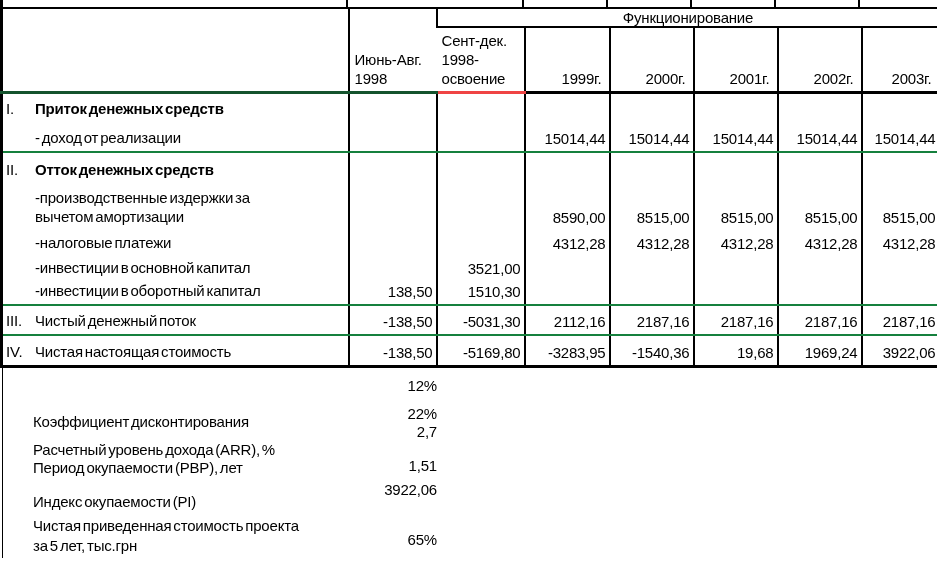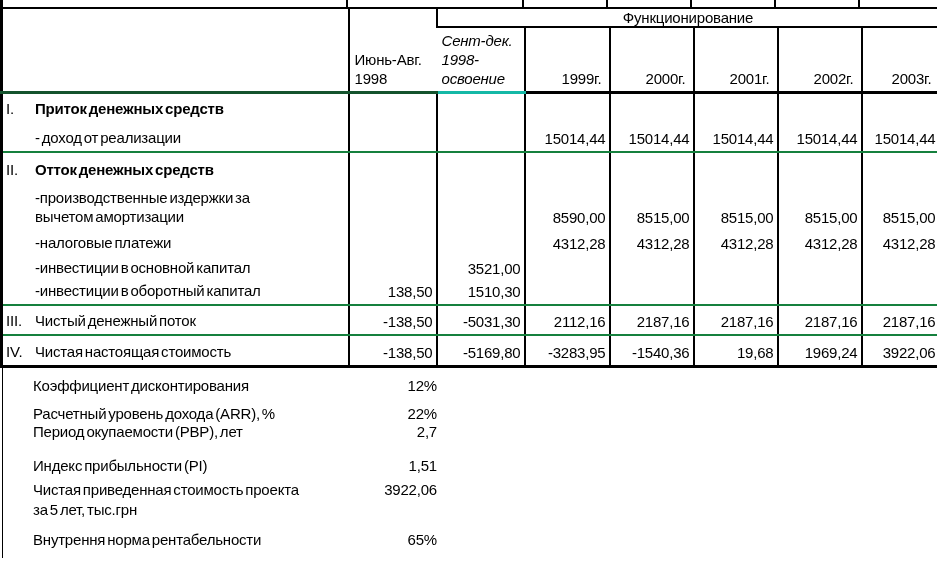--- a/index.html
+++ b/index.html
@@ -44,21 +44,21 @@
   th.phase{
     text-align:center;vertical-align:middle;
     border-bottom:2px solid #000;
     padding:0;font-size:15px;word-spacing:-2px;
   }
   th.corner,th.col-iyun{border-bottom:3px solid #14532d;}
   th.col-iyun,th.col-sent{
     text-align:left;vertical-align:bottom;
     padding:0 2px 3px 5px;white-space:pre-line;line-height:19px;
   }
-  th.col-sent{border-bottom:3px solid #14b8a6;font-style:italic;}
+  th.col-sent{border-bottom:3px solid #ef4444;}
   th.year{
     text-align:right;vertical-align:bottom;
     border-bottom:3px solid #000;
     padding:0 7px 4px 2px;
   }
 
   tbody tr:nth-child(1){height:30px;}
   tbody tr:nth-child(2){height:30px;}
   tbody tr:nth-child(3){height:31px;}
   tbody tr:nth-child(4){height:47px;}
@@ -89,21 +89,21 @@
 
   
   .summary{position:absolute;left:33px;top:368px;width:404px;font-size:15px;word-spacing:-2px;letter-spacing:-0.2px;}
   .summary-row{position:absolute;left:0;width:100%;display:flex;align-items:flex-start;line-height:20px;}
   .summary-row:nth-of-type(1){top:8px;}
   .summary-row:nth-of-type(2){top:36px;}
   .summary-row:nth-of-type(3){top:54px;}
   .summary-row:nth-of-type(4){top:88px;}
   .summary-row:nth-of-type(5){top:112px;}
   .summary-row:nth-of-type(6){top:162px;}
-  .summary-label{flex:0 0 315px;white-space:pre-line;}
+  .summary-label{flex:0 0 315px;white-space:pre-line;margin-top:36px;}
   .summary-value{flex:1 1 auto;text-align:right;word-spacing:0;}
 </style>
 </head>
 <body>
 
 <div class="stage">
 
   <div class="tick t0"></div>
   <div class="tick t1"></div>
   <div class="tick t2"></div>
@@ -281,21 +281,21 @@
     </div>
       <div class="summary-row">
       <div class="summary-label">Расчетный уровень дохода (ARR), %</div>
       <div class="summary-value">22%</div>
     </div>
       <div class="summary-row">
       <div class="summary-label">Период окупаемости (PBP), лет</div>
       <div class="summary-value">2,7</div>
     </div>
       <div class="summary-row">
-      <div class="summary-label">Индекс прибыльности (PI)</div>
+      <div class="summary-label">Индекс окупаемости (PI)</div>
       <div class="summary-value">1,51</div>
     </div>
       <div class="summary-row">
       <div class="summary-label">Чистая приведенная стоимость проекта
 за 5 лет, тыс.грн</div>
       <div class="summary-value">3922,06</div>
     </div>
       <div class="summary-row">
       <div class="summary-label">Внутрення норма рентабельности</div>
       <div class="summary-value">65%</div>

